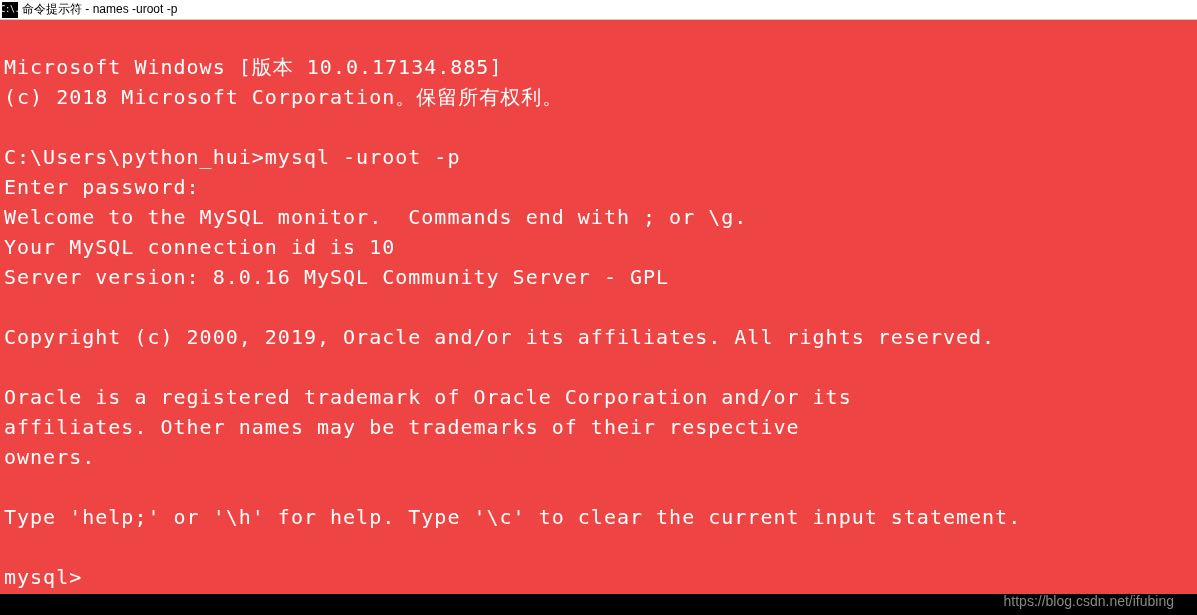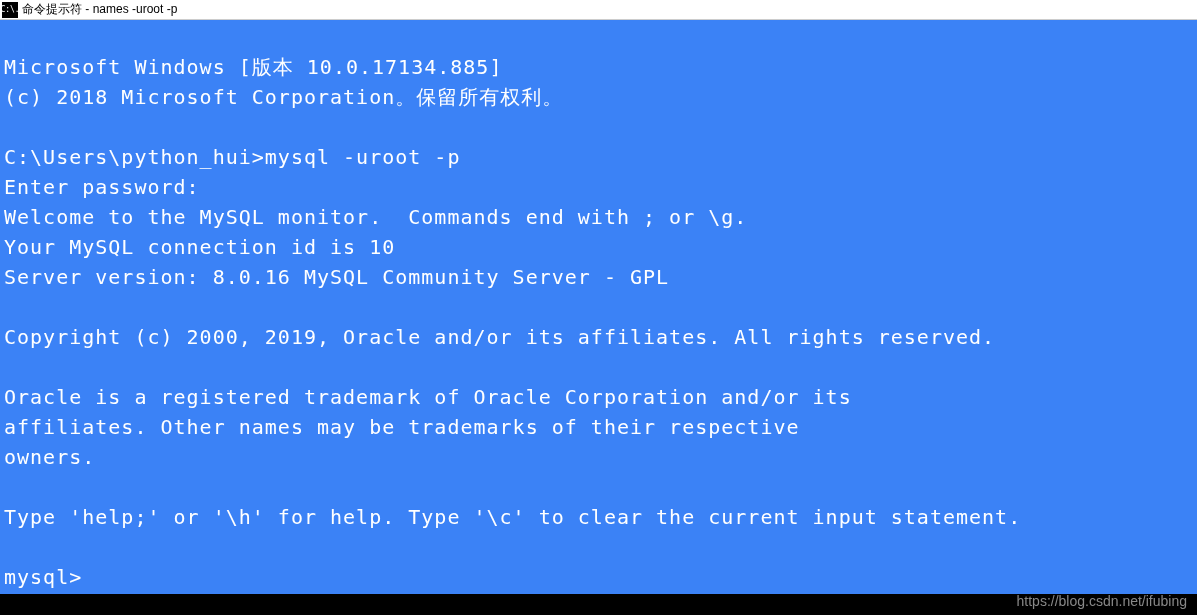--- a/index.html
+++ b/index.html
@@ -32,33 +32,33 @@
       background: #000;
       margin-right: 4px;
       display: flex;
       align-items: center;
       justify-content: center;
       font-size: 8px;
       color: #fff;
       font-family: monospace;
     }
     .terminal {
-      background: #3b82f6;
+      background: #ef4444;
       color: #fff;
       padding: 2px 4px;
       font-size: 20px;
       line-height: 30px;
       letter-spacing: 1px;
       white-space: pre-wrap;
       font-family: 'NSimSun', 'SimSun', 'Consolas', monospace;
     }
     .watermark {
       position: absolute;
       bottom: 6px;
-      right: 10px;
+      right: 23px;
       color: #888;
       font-size: 14px;
       font-family: Arial, sans-serif;
       letter-spacing: 0;
     }
   </style>
 </head>
 <body>
 
 <div class="titlebar">

